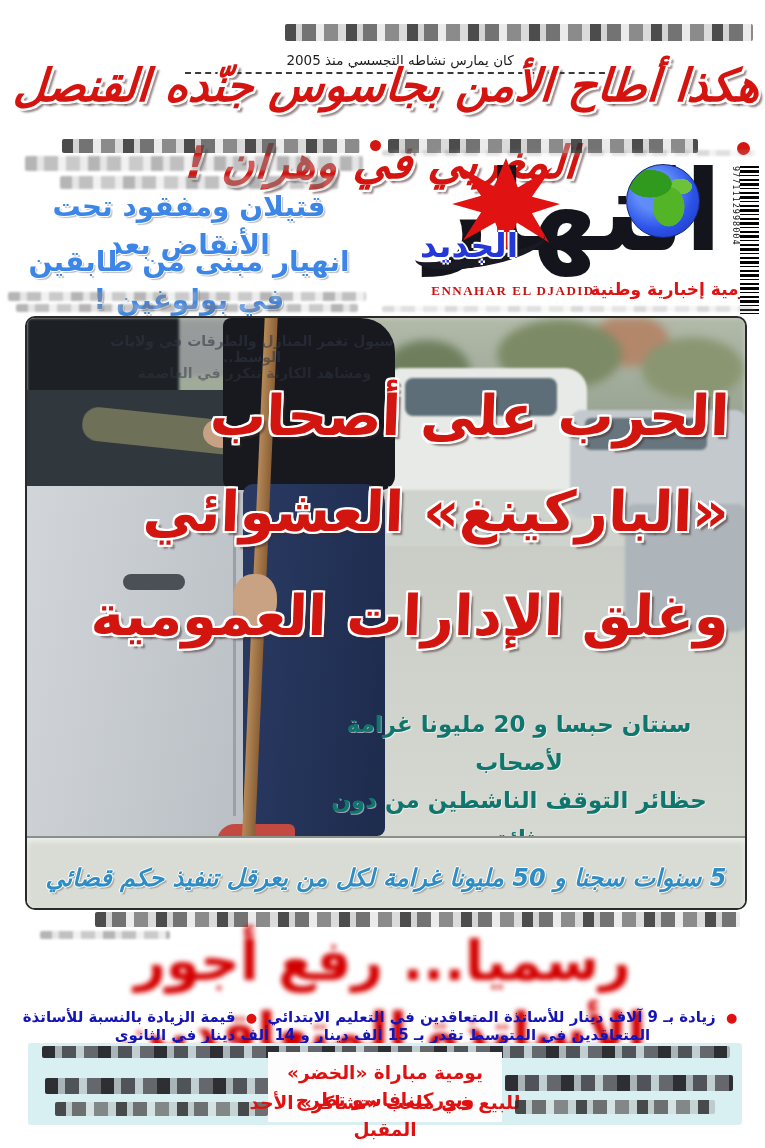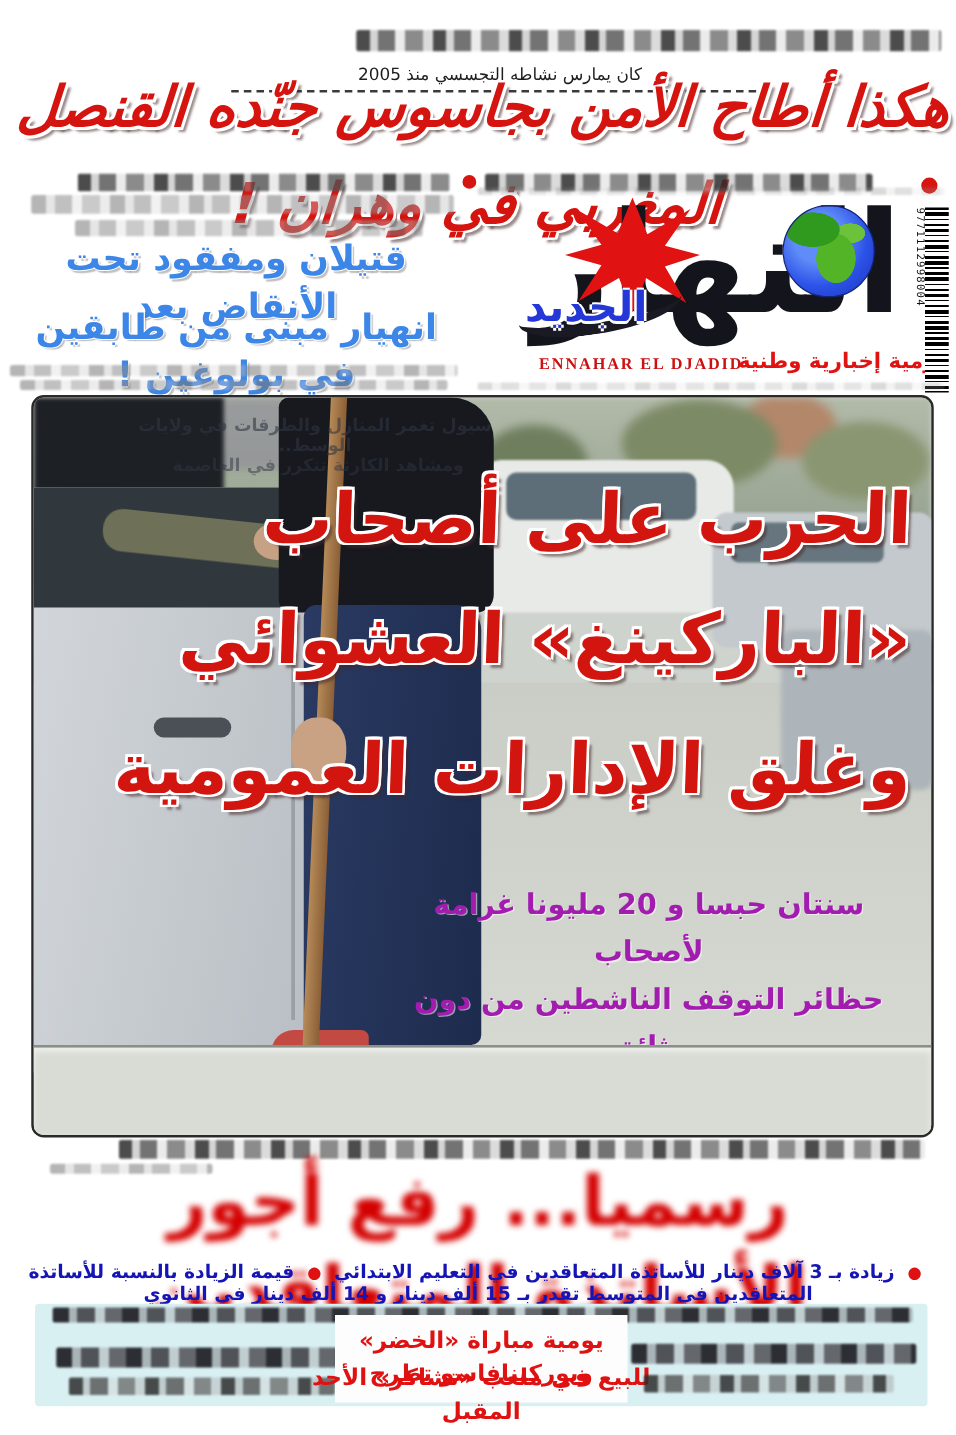--- a/index.html
+++ b/index.html
@@ -107,21 +107,21 @@
       border-radius:18px 6px 4px 10px;border-bottom:7px solid #e8e4dc;}
   .sc-stick{top:-6px;left:226px;width:13px;height:548px;border-radius:6px;
       background:linear-gradient(90deg,#b68a58,#8a5f36);transform:rotate(2.5deg);}
   .sc-grip{top:256px;left:206px;width:44px;height:52px;background:#c9a284;border-radius:45%;}
 
   .photo-kicker{top:40px;right:14px;width:540px;text-align:right;font-size:18px;
       color:#f5f5f2;text-shadow:1px 1px 2px #2c2c2c,-1px -1px 2px #4a4a4a,2px 2px 3px #333;}
   .ghost1{top:15px;left:70px;width:310px;font-size:14px;color:rgba(48,54,66,.58);text-align:center;}
   .ghost2{top:47px;left:105px;width:245px;font-size:14px;color:rgba(48,54,66,.5);text-align:center;}
   .photo-headline{right:16px;font-size:56px;color:#d31510;line-height:1.2;transform:skewX(-2deg);}
-  .psub{top:388px;right:22px;width:408px;text-align:center;font-size:23px;color:#a21caf;
+  .psub{top:388px;right:22px;width:408px;text-align:center;font-size:23px;color:#0f766e;
       line-height:1.65;text-shadow:1px 1px 0 rgba(255,255,255,.55);}
   .pbanner-bg{bottom:0;left:0;right:0;height:70px;background:#d8dcd4;
       border-top:2px solid #8a8f88;box-shadow:inset 0 3px 6px rgba(255,255,255,.6);}
   .pbanner-text{bottom:16px;left:16px;right:16px;text-align:center;font-size:24px;
       font-style:italic;color:#2f8dc5;}
 
   
   .t-head{top:926px;left:15px;width:735px;text-align:center;font-size:55px;color:#c31310;
       line-height:1.3;filter:blur(2.4px) contrast(1.25);}
   .t-bullets{top:1008px;left:5px;width:755px;text-align:center;font-size:15px;color:#1515b5;}
@@ -193,29 +193,30 @@
     <div class="sc rtl b ghost1">سيول تغمر المنازل والطرقات في ولايات الوسط..</div>
     <div class="sc rtl b ghost2">ومشاهد الكارثة تتكرر في العاصمة</div>
     <div class="sc rtl b photo-headline ow" style="top:64px;">الحرب على أصحاب</div>
     <div class="sc rtl b photo-headline ow" style="top:160px;">«الباركينغ» العشوائي</div>
     <div class="sc rtl b photo-headline ow" style="top:264px;">وغلق الإدارات العمومية</div>
     <div class="sc rtl b psub">
       <div>سنتان حبسا و 20 مليونا غرامة لأصحاب</div>
       <div>حظائر التوقف الناشطين من دون وثائق</div>
     </div>
     <div class="sc pbanner-bg"></div>
+    <div class="sc rtl b pbanner-text ow-light">5 سنوات سجنا و 50 مليونا غرامة لكل من يعرقل تنفيذ حكم قضائي</div>
   </div>
 
   <div class="abs pix" style="top:912px;left:95px;width:645px;height:15px;"></div>
   <div class="abs pix-light" style="top:931px;left:40px;width:130px;height:8px;"></div>
 
   <div class="abs rtl b t-head">رسميا... رفع أجور الأساتذة المتعاقدين</div>
   <div class="abs rtl b t-bullets">
     <span class="dotb">●</span>
-    <span>زيادة بـ 3 آلاف دينار للأساتذة المتعاقدين في التعليم الابتدائي</span>
+    <span>زيادة بـ 9 آلاف دينار للأساتذة المتعاقدين في التعليم الابتدائي</span>
     <span class="dotb">●</span>
     <span>قيمة الزيادة بالنسبة للأساتذة المتعاقدين في المتوسط تقدر بـ 15 ألف دينار و 14 ألف دينار في الثانوي</span>
   </div>
 
   <div class="abs strip"></div>
   <div class="abs pix-dark" style="top:1046px;left:42px;width:688px;height:12px;"></div>
   <div class="abs pix-dark" style="top:1078px;left:45px;width:228px;height:16px;"></div>
   <div class="abs pix" style="top:1102px;left:55px;width:213px;height:14px;"></div>
   <div class="abs strip-center"></div>
   <div class="abs rtl b tk" style="top:1060px;">يومية مباراة «الخضر» وبوركينافاسو تطرح</div>

